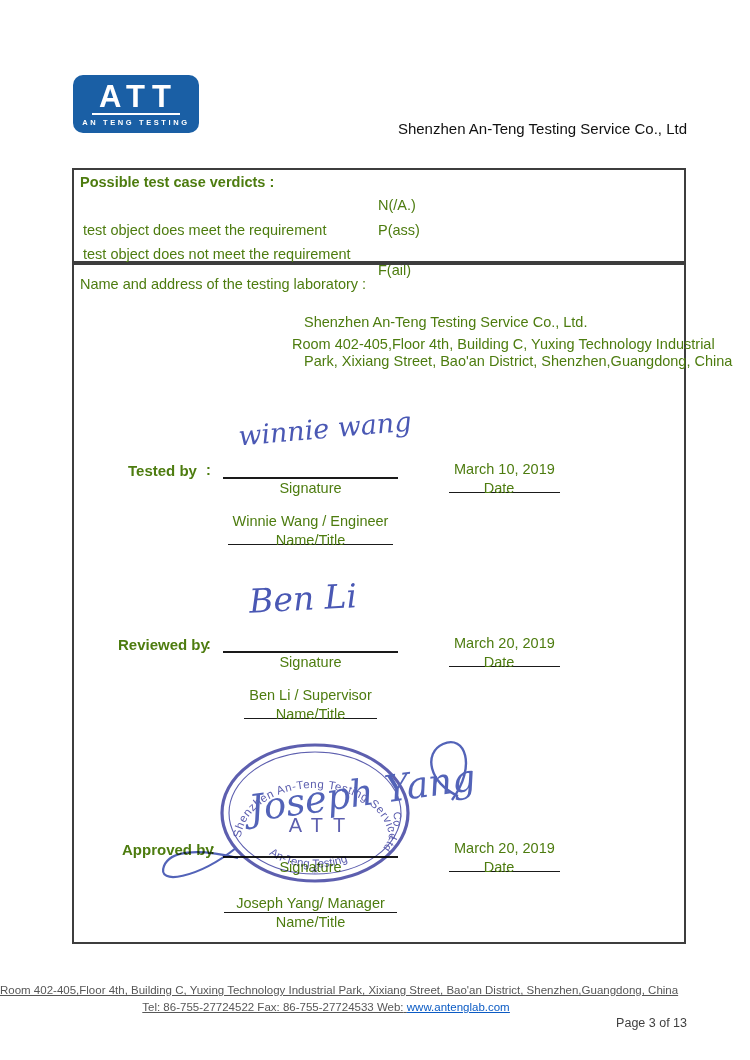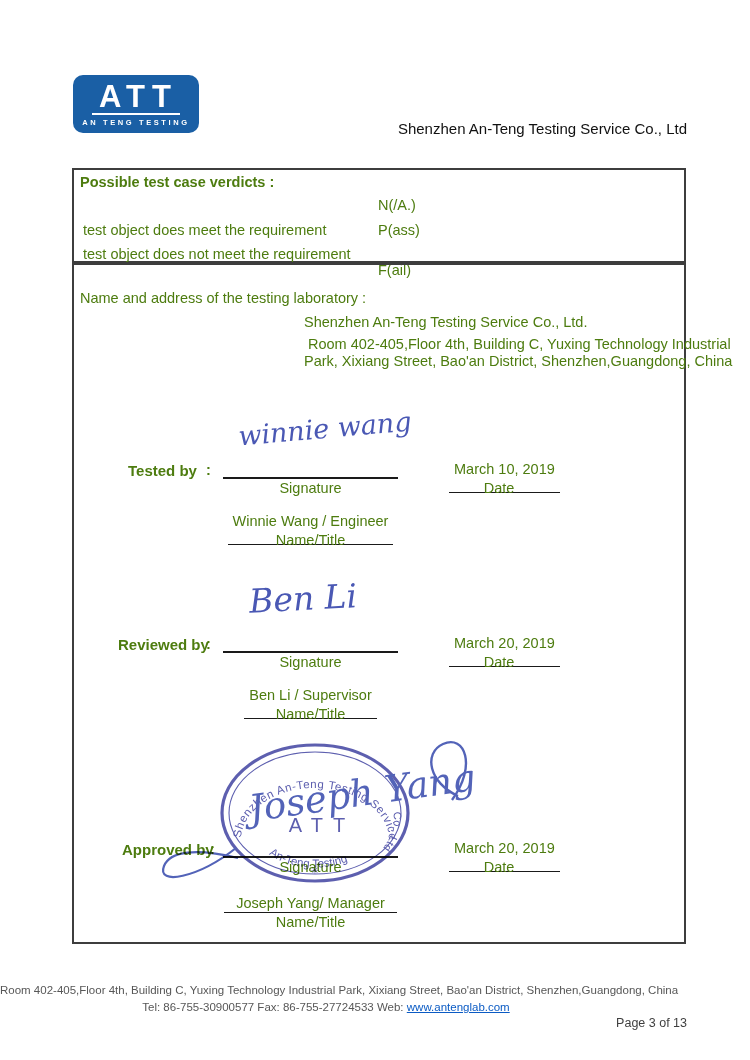--- a/index.html
+++ b/index.html
@@ -30,21 +30,21 @@
   .sigline{width:175px;border-bottom:2px solid #1a1a1a;}
   .center175{width:175px;text-align:center;}
   .u{border-bottom:1.5px solid #1a1a1a;padding:0 5px 15px 5px;}
   .datebox{left:449px;width:100px;text-align:center;}
   .script{
     font-family:"DejaVu Serif",serif;font-style:italic;color:#4a58b4;
     white-space:nowrap;font-weight:500;
   }
   .stamp-svg{left:140px;top:728px;width:345px;height:172px;mix-blend-mode:multiply;opacity:0.92;}
   
-  .footer-line{left:0;width:652px;text-align:center;font-size:11.5px;color:#575757;white-space:nowrap;}
+  .footer-line{left:0;width:652px;text-align:center;font-size:11.5px;color:#575757;white-space:nowrap;text-decoration:underline;}
   .footer-link{color:#0b5bc4;text-decoration:underline;}
   .page-num{right:63px;font-size:12.5px;color:#3f3f3f;}
 </style>
 </head>
 <body>
 
 <div class="page">
 
   <div class="abs logo">
     <div class="logo-att">ATT</div>
@@ -58,23 +58,23 @@
   <div class="abs box box1"></div>
   <div class="abs doc-text bold" style="left:80px;top:174px;">Possible test case verdicts :</div>
   <div class="abs doc-text" style="left:378px;top:197px;">N(/A.)</div>
   <div class="abs doc-text" style="left:83px;top:222px;">test object does meet the requirement</div>
   <div class="abs doc-text" style="left:378px;top:222px;">P(ass)</div>
   <div class="abs doc-text" style="left:83px;top:246px;">test object does not meet the requirement</div>
   <div class="abs doc-text" style="left:378px;top:246px;margin-top:16px;">F(ail)</div>
 
   <div class="abs box box2"></div>
 
-  <div class="abs doc-text" style="left:80px;top:290px;">Name and address of the testing laboratory :</div>
+  <div class="abs doc-text" style="left:80px;top:276px;">Name and address of the testing laboratory :</div>
   <div class="abs doc-text" style="left:304px;top:314px;">Shenzhen An-Teng Testing Service Co., Ltd.</div>
-  <div class="abs doc-text" style="left:308px;top:336px;text-align:center;">Room 402-405,Floor 4th, Building C, Yuxing Technology Industrial</div>
+  <div class="abs doc-text" style="left:292px;top:336px;text-align:center;">Room 402-405,Floor 4th, Building C, Yuxing Technology Industrial</div>
   <div class="abs doc-text" style="left:304px;top:353px;">Park, Xixiang Street, Bao'an District, Shenzhen,Guangdong, China</div>
 
   <div class="abs script" style="left:238px;top:413px;font-size:27px;transform:rotate(-5deg);">winnie wang</div>
   <div class="abs doc-text bold" style="left:128px;top:462px;font-size:15px;">Tested by</div>
   <div class="abs doc-text bold" style="left:206px;top:462px;">:</div>
   <div class="abs sigline" style="left:223px;top:440px;height:37px;"></div>
   <div class="abs doc-text center175" style="left:223px;top:480px;">Signature</div>
   <div class="abs doc-text datebox" style="top:461px;"><span class="u">March 10, 2019</span></div>
   <div class="abs doc-text datebox" style="top:480px;">Date</div>
   <div class="abs doc-text center175" style="left:223px;top:513px;"><span class="u">Winnie Wang / Engineer</span></div>
@@ -122,18 +122,18 @@
     <text x="175" y="146" text-anchor="middle" font-size="10" fill="#4f51a8">✳</text>
     <g>
       <text x="108" y="78" font-size="37" fill="#4456b2" font-family="DejaVu Serif, serif" font-style="italic" transform="rotate(-8 220 65)">Joseph Yang</text>
       <path d="M 312 72 C 337 38 325 6 303 16 C 283 25 289 55 318 68" stroke="#4456b2" stroke-width="2.4" fill="none"></path>
       <path d="M 96 120 C 58 150 16 158 24 138 C 30 123 56 120 98 130" stroke="#4456b2" stroke-width="2.2" fill="none"></path>
     </g>
   </svg>
 
   <div class="abs footer-line" style="top:984px;">Room 402-405,Floor 4th, Building C, Yuxing Technology Industrial Park, Xixiang Street, Bao'an District, Shenzhen,Guangdong, China</div>
   <div class="abs footer-line" style="top:1001px;">
-    <span>Tel: 86-755-30900577  Fax: 86-755-27724533   Web:</span>
+    <span>Tel: 86-755-27724522  Fax: 86-755-27724533   Web:</span>
     <a class="footer-link" href="#">www.antenglab.com</a>
   </div>
   <div class="abs page-num" style="top:1016px;">Page 3 of 13</div>
 
 </div>
 
 </body></html>

